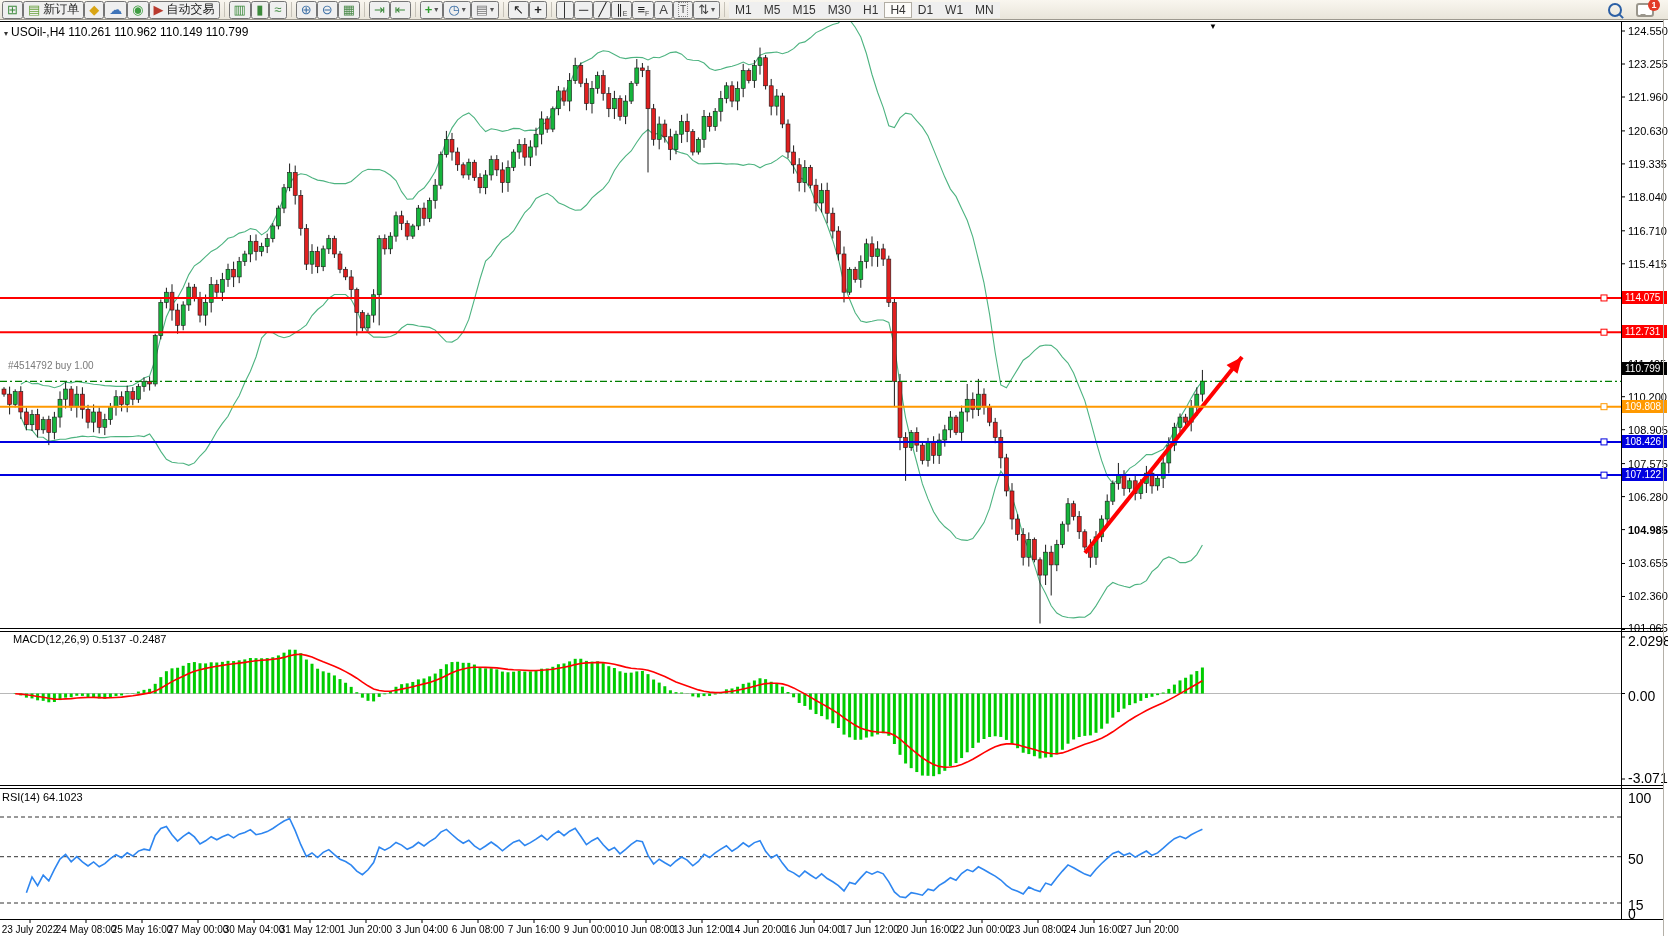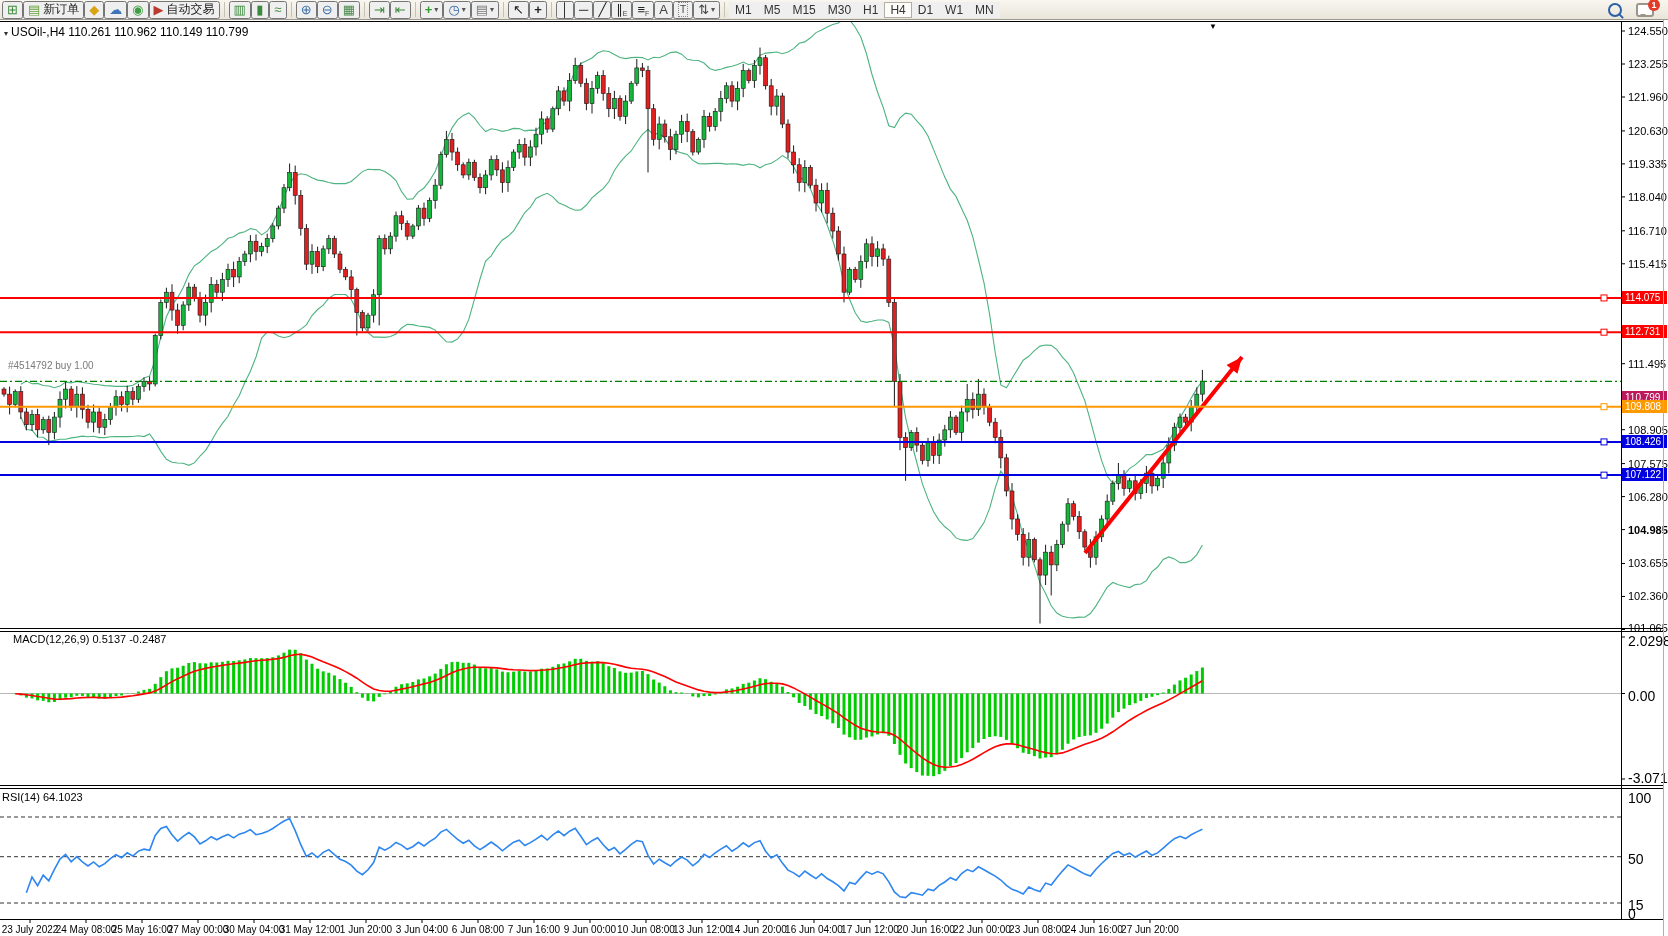--- a/index.html
+++ b/index.html
@@ -908,21 +908,21 @@
       <div class="ptick" style="top: 390.7px;">110.200</div>
       <div class="ptick" style="top: 423.703px;">108.905</div>
       <div class="ptick" style="top: 457.597px;">107.575</div>
       <div class="ptick" style="top: 490.599px;">106.280</div>
       <div class="ptick" style="top: 523.601px; font-weight: bold;">104.985</div>
       <div class="ptick" style="top: 557.496px;">103.655</div>
       <div class="ptick" style="top: 590.498px;">102.360</div>
       <div class="ptick" style="top: 622px;">101.065</div>
       <div class="pbadge" style="top: 290.949px; background: rgb(255, 0, 0);">114.075</div>
       <div class="pbadge" style="top: 325.2px; background: rgb(255, 0, 0);">112.731</div>
-      <div class="pbadge" style="top: 391px; background: #be185d;">110.799</div>
+      <div class="pbadge" style="top: 362px; background: #000000;">110.799</div>
       <div class="pbadge" style="top: 399.69px; background: rgb(255, 153, 0);">109.808</div>
       <div class="pbadge" style="top: 434.91px; background: rgb(0, 0, 224);">108.426</div>
       <div class="pbadge" style="top: 468.141px; background: rgb(0, 0, 224);">107.122</div>
       <div class="mtick" style="top: 633px;">2.0298</div>
       <div class="mtick" style="top: 687.503px;">0.00</div>
       <div class="mtick" style="top: 770px;">-3.0714</div>
       <div class="rtick" style="top: 790px;">100</div>
       <div class="rtick" style="top: 811px; padding-left: 48px;">80</div>
       <div class="rtick" style="top: 850.692px;">50</div>
       <div class="rtick" style="top: 897px;">15</div>

